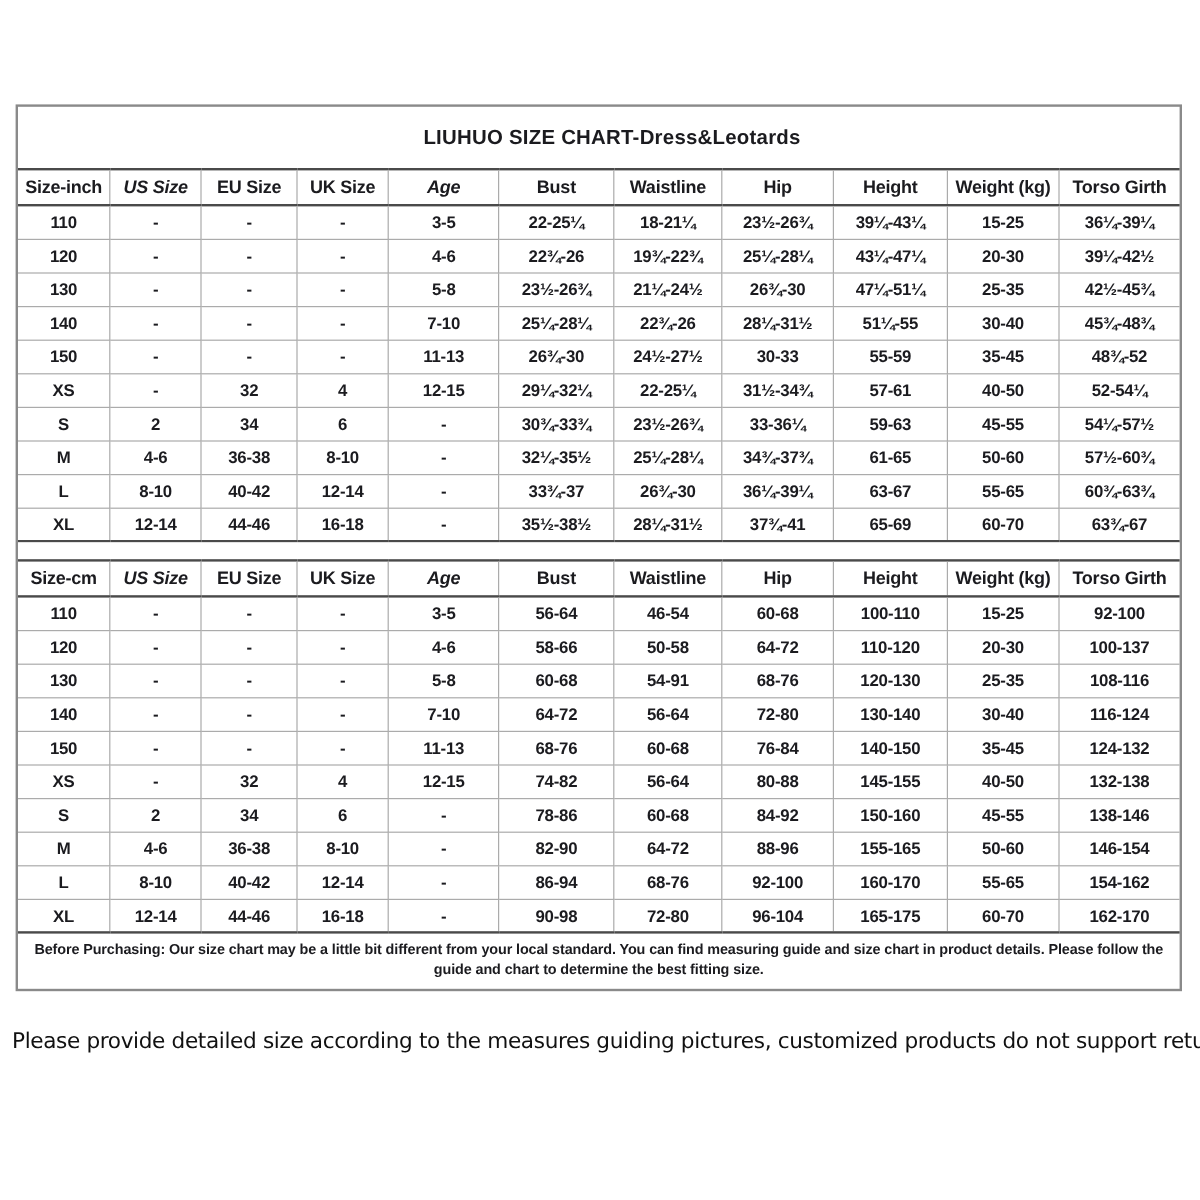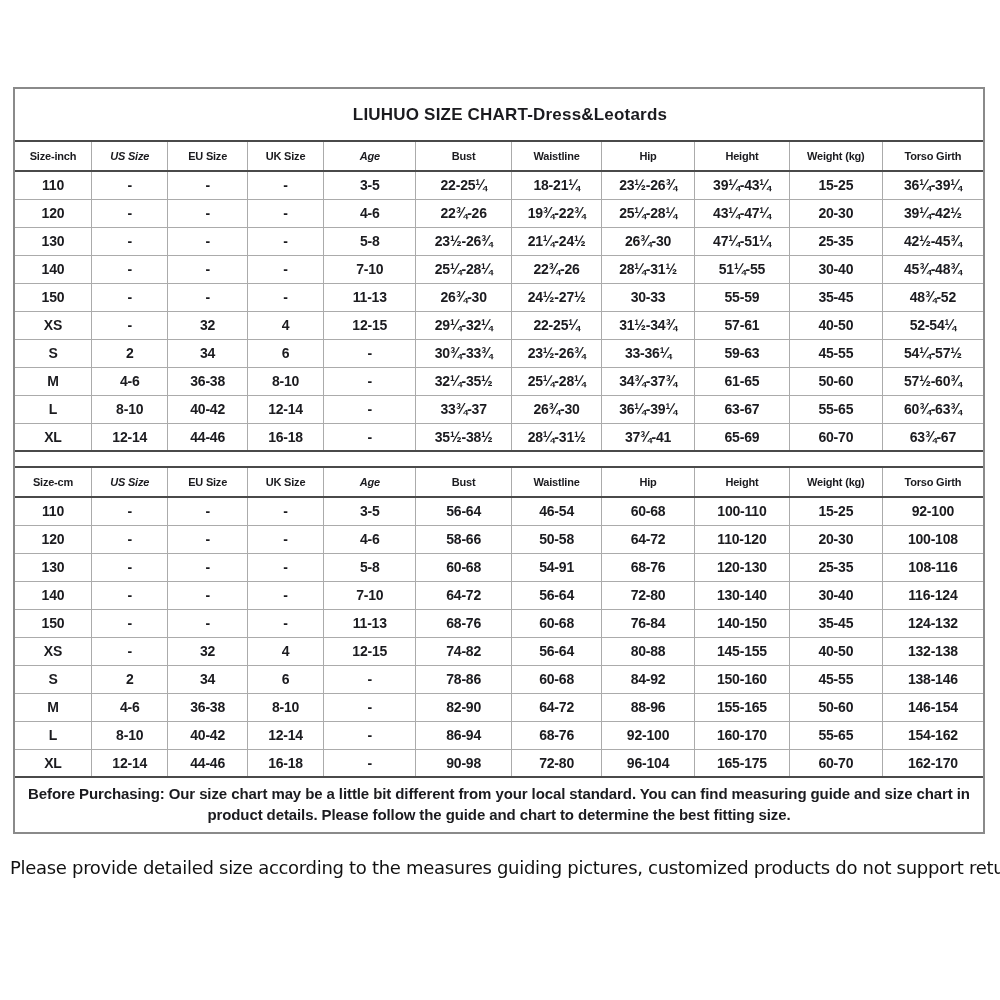--- a/index.html
+++ b/index.html
@@ -43,21 +43,21 @@
   table.size-table td {
     text-align: center;
     vertical-align: middle;
     font-weight: bold;
     letter-spacing: -0.2px;
     overflow: hidden;
     white-space: nowrap;
   }
   table.size-table th {
     height: 30px;
-    font-size: 11px;
+    font-size: 15px;
     border-top: 2px solid #4a4a4a;
     border-bottom: 2px solid #4a4a4a;
     border-left: 1px solid #ababab;
     border-right: 1px solid #ababab;
   }
   table.size-table td {
     height: 28px;
     font-size: 14px;
     border: 1px solid #ababab;
   }
@@ -75,21 +75,21 @@
   table.size-table th:nth-child(6){width:9.9%;}
   table.size-table th:nth-child(7){width:9.3%;}
   table.size-table th:nth-child(8){width:9.6%;}
   table.size-table th:nth-child(9){width:9.8%;}
   table.size-table th:nth-child(10){width:9.6%;}
   table.size-table th:nth-child(11){width:auto;}
   .table-gap { height: 14px; background: #ffffff; }
   .purchase-note {
     padding: 5px 6px 7px 6px;
     text-align: center;
-    font-size: 15px;
+    font-size: 12px;
     font-weight: bold;
     line-height: 1.4;
     letter-spacing: -0.1px;
   }
   .bottom-notes {
     position: absolute;
     left: 10px;
     top: 857px;
     width: 985px;
     font-family: "DejaVu Sans", sans-serif;
@@ -297,21 +297,21 @@
             <td>120</td>
             <td>-</td>
             <td>-</td>
             <td>-</td>
             <td>4-6</td>
             <td>58-66</td>
             <td>50-58</td>
             <td>64-72</td>
             <td>110-120</td>
             <td>20-30</td>
-            <td>100-108</td>
+            <td>100-137</td>
           </tr>
           <tr>
             <td>130</td>
             <td>-</td>
             <td>-</td>
             <td>-</td>
             <td>5-8</td>
             <td>60-68</td>
             <td>54-91</td>
             <td>68-76</td>

